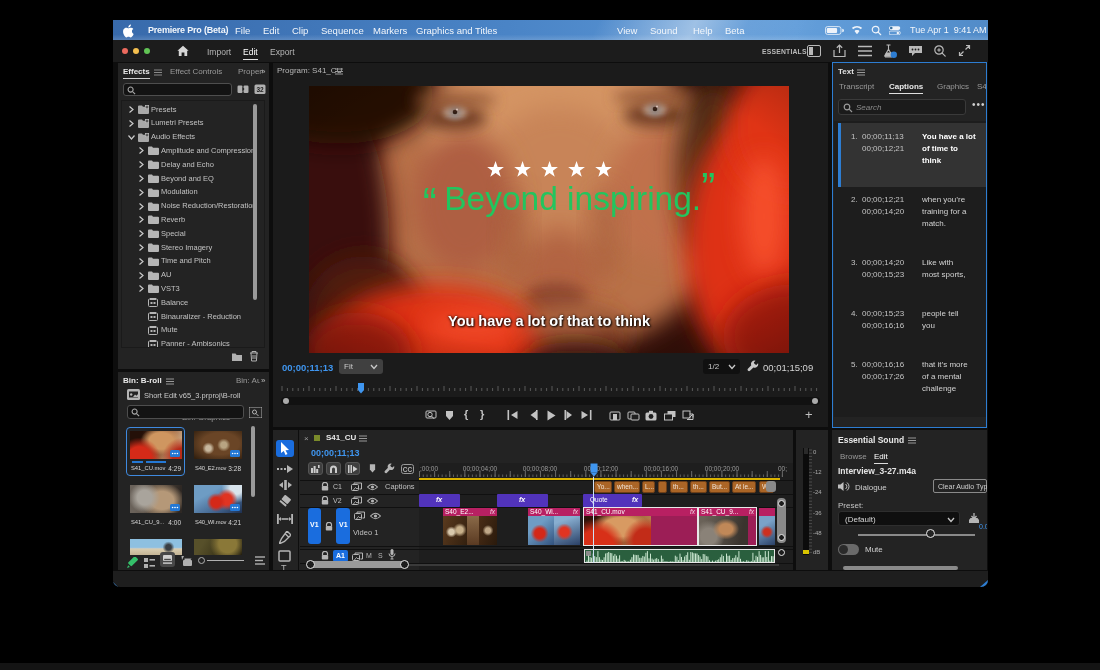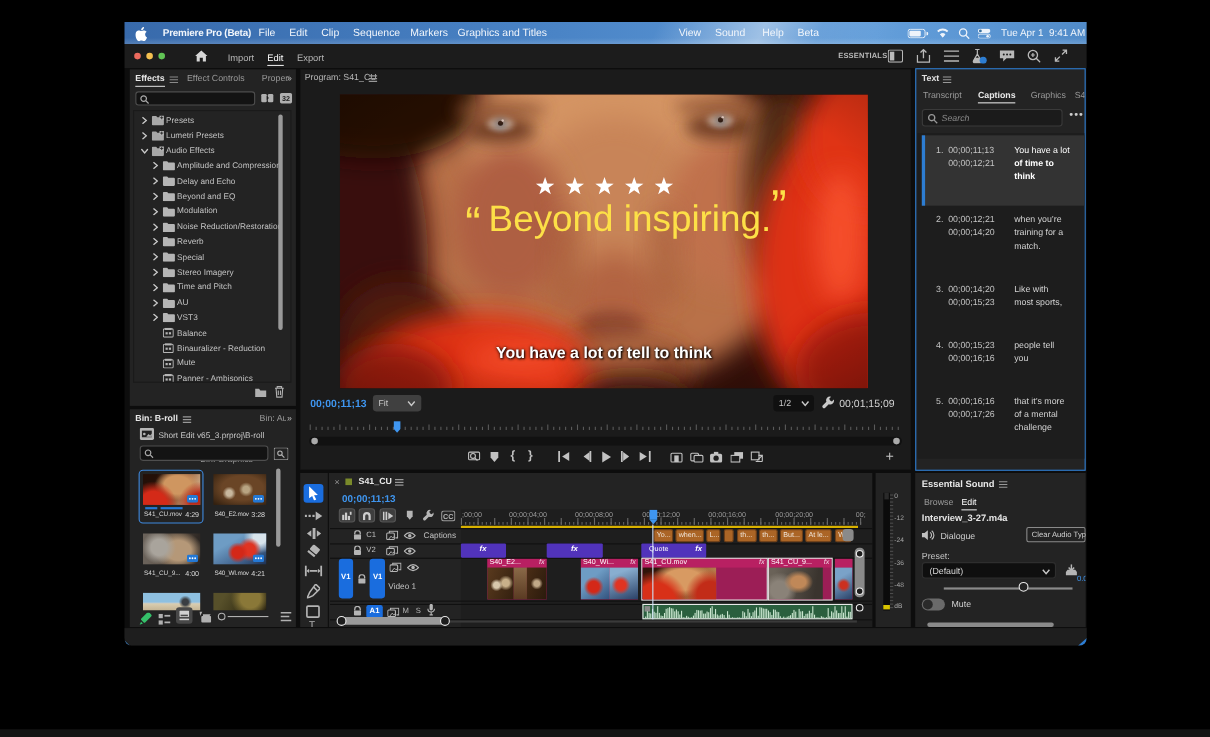--- a/index.html
+++ b/index.html
@@ -485,22 +485,22 @@
       </svg>
       <svg class="abs" style="left:178px; top:75px;" width="125" height="18" viewBox="0 0 125 18">
         <g fill="#ffffff">
           <path id="star" d="M9 0 L11.2 6.2 L17.8 6.3 L12.5 10.2 L14.5 16.5 L9 12.7 L3.5 16.5 L5.5 10.2 L0.2 6.3 L6.8 6.2 Z" transform="scale(.95)"></path>
           <use href="#star" x="27"></use>
               <use href="#star" x="54"></use>
               <use href="#star" x="81"></use>
               <use href="#star" x="108"></use>
         </g>
       </svg>
-      <div class="abs" style="left:0; top:88px; width:520px; height:50px; text-align:center; color:#fde047; font-size:33.5px; white-space:nowrap;"><span style="font-size:42px; position:relative; top:5px; letter-spacing:-2px;">“</span><span style="position:relative; top:-2px;">&nbsp;Beyond inspiring.</span><span style="font-size:42px; position:relative; top:-10px;">”</span></div>
-      <div class="abs" style="left:0; top:227px; width:480px; text-align:center; color:#fff; font-size:14.5px; font-weight:bold; text-shadow:0 0 3px rgba(0,0,0,.85), 1px 1px 2px rgba(0,0,0,.9);">You have a lot of tell to think</div>
+      <div class="abs" style="left:0; top:88px; width:520px; height:50px; text-align:center; color:#22c55e; font-size:33.5px; white-space:nowrap;"><span style="font-size:42px; position:relative; top:5px; letter-spacing:-2px;">“</span><span style="position:relative; top:-2px;">&nbsp;Beyond inspiring.</span><span style="font-size:42px; position:relative; top:-10px;">”</span></div>
+      <div class="abs" style="left:0; top:227px; width:480px; text-align:center; color:#fff; font-size:14.5px; font-weight:bold; text-shadow:0 0 3px rgba(0,0,0,.85), 1px 1px 2px rgba(0,0,0,.9);">You have a lot of that to think</div>
     </div>
     <span class="abs" style="left:9px; top:299px; font-size:9.5px; font-weight:bold; color:#3f96f0;">00;00;11;13</span>
     <div class="abs" style="left:66px; top:296px; width:44px; height:15px; background:#404040; border-radius:3px;">
       <span class="abs" style="left:5px; top:3px; font-size:8px; color:#c8c8c8;">Fit</span>
       <svg class="abs" style="left:31px; top:5px;" width="8" height="6" viewBox="0 0 8 6">
             <path d="M1 1 L4 4.5 L7 1" fill="none" stroke="#c8c8c8" stroke-width="1.3"></path>
           </svg>
     </div>
     <div class="abs" style="left:430px; top:296px; width:37px; height:15px; background:#101010; border-radius:3px;">
       <span class="abs" style="left:5px; top:3px; font-size:8px; color:#c8c8c8;">1/2</span>
@@ -695,21 +695,21 @@
           </svg>
       <span class="abs" style="left:17px; top:3px; font-size:8px; color:#8a8a8a; font-style:italic;">Search</span>
     </div>
     <span class="abs" style="left:139px; top:36px; font-size:10px; color:#cfcfcf; letter-spacing:1px;">•••</span>
     <div id="caplist" class="abs" style="left:1px; top:58px; width:152px; height:296px; background:#1d1d1d;">
           <div class="abs" style="left:4px; top:2px; width:148px; height:64px; background:#333333;"></div>
           <div class="abs" style="left:4px; top:2px; width:3px; height:64px; background:#2d7dd2;"></div>
           <span class="abs" style="left:17px; top:11px; font-size:8px; color:#c4c4c4;">1.</span>
           <span class="abs" style="left:28px; top:11px; font-size:8px; color:#c4c4c4;">00;00;11;13</span>
           <span class="abs" style="left:28px; top:23px; font-size:8px; color:#c4c4c4;">00;00;12;21</span>
-          <span class="abs" style="left:88px; top:11px; font-size:8px; color:#ffffff; font-weight:normal;">You have a lot</span>
+          <span class="abs" style="left:88px; top:11px; font-size:8px; color:#ffffff; font-weight:bold;">You have a lot</span>
           <span class="abs" style="left:88px; top:23px; font-size:8px; color:#ffffff; font-weight:bold;">of time to</span>
           <span class="abs" style="left:88px; top:35px; font-size:8px; color:#ffffff; font-weight:bold;">think</span>
           <span class="abs" style="left:17px; top:74px; font-size:8px; color:#c4c4c4;">2.</span>
           <span class="abs" style="left:28px; top:74px; font-size:8px; color:#c4c4c4;">00;00;12;21</span>
           <span class="abs" style="left:28px; top:86px; font-size:8px; color:#c4c4c4;">00;00;14;20</span>
           <span class="abs" style="left:88px; top:74px; font-size:8px; color:#d2d2d2; font-weight:normal;">when you’re</span>
           <span class="abs" style="left:88px; top:86px; font-size:8px; color:#d2d2d2; font-weight:normal;">training for a</span>
           <span class="abs" style="left:88px; top:98px; font-size:8px; color:#d2d2d2; font-weight:normal;">match.</span>
           <span class="abs" style="left:17px; top:137px; font-size:8px; color:#c4c4c4;">3.</span>
           <span class="abs" style="left:28px; top:137px; font-size:8px; color:#c4c4c4;">00;00;14;20</span>

